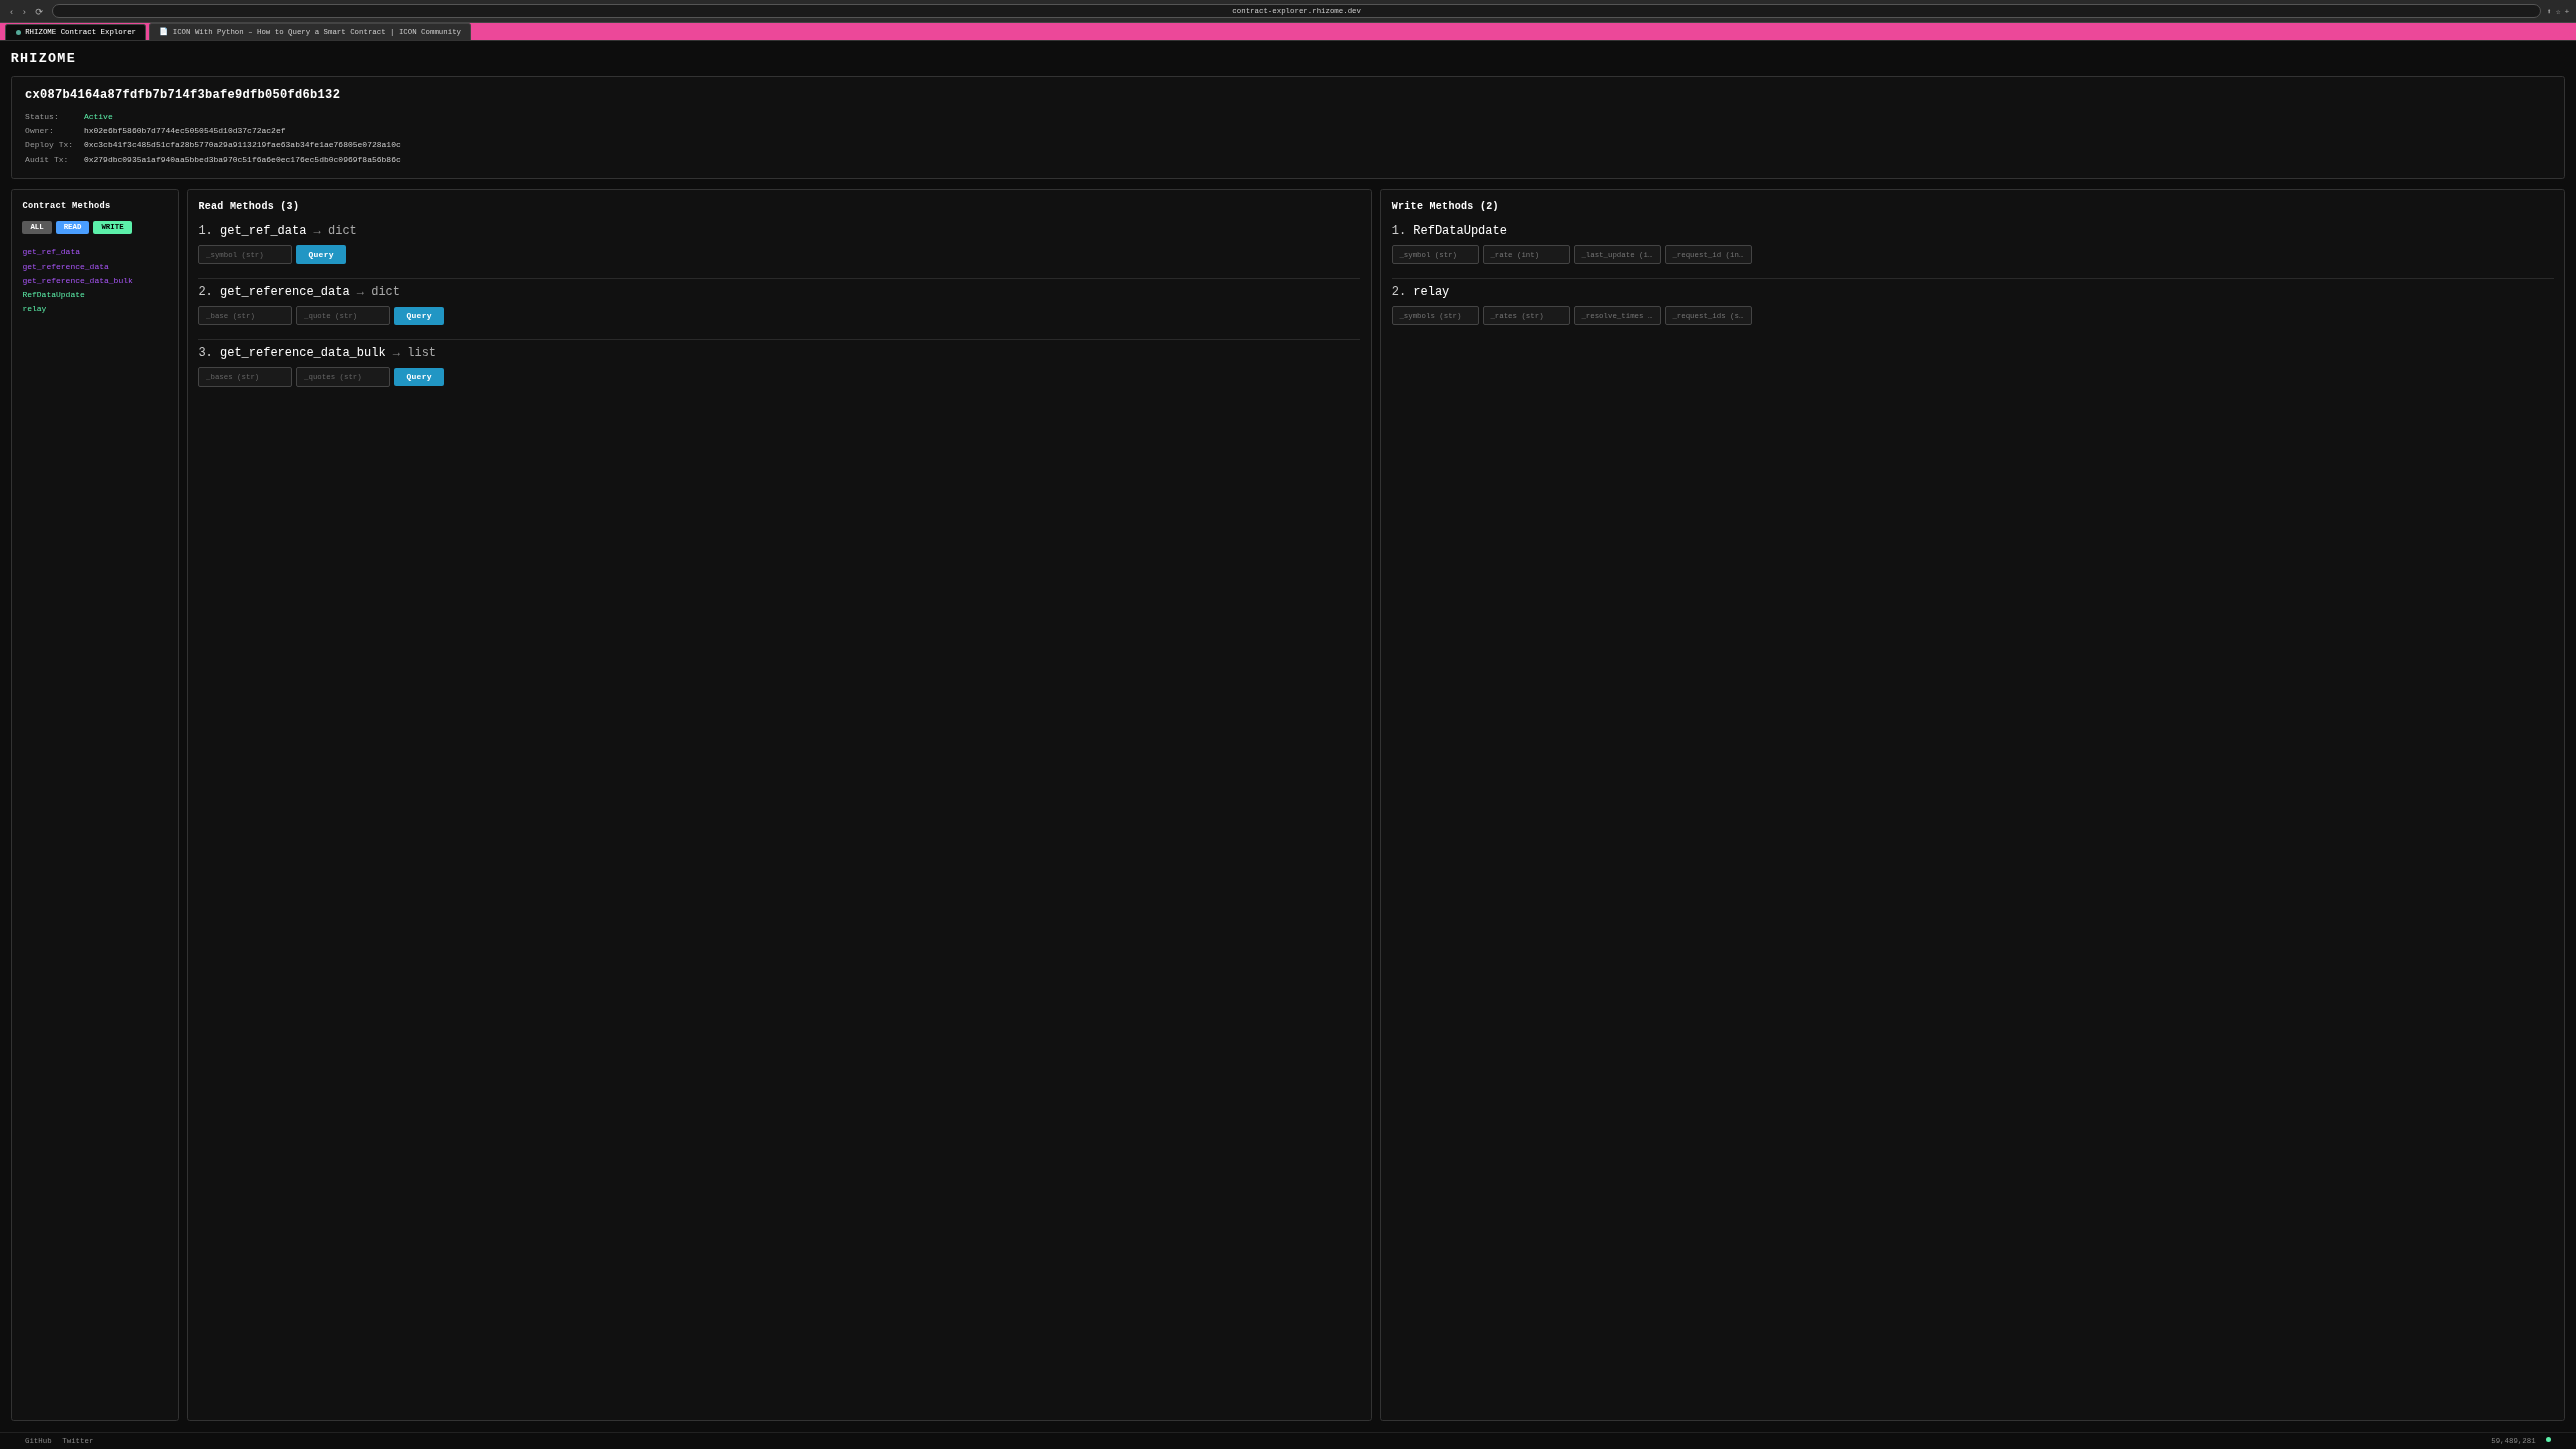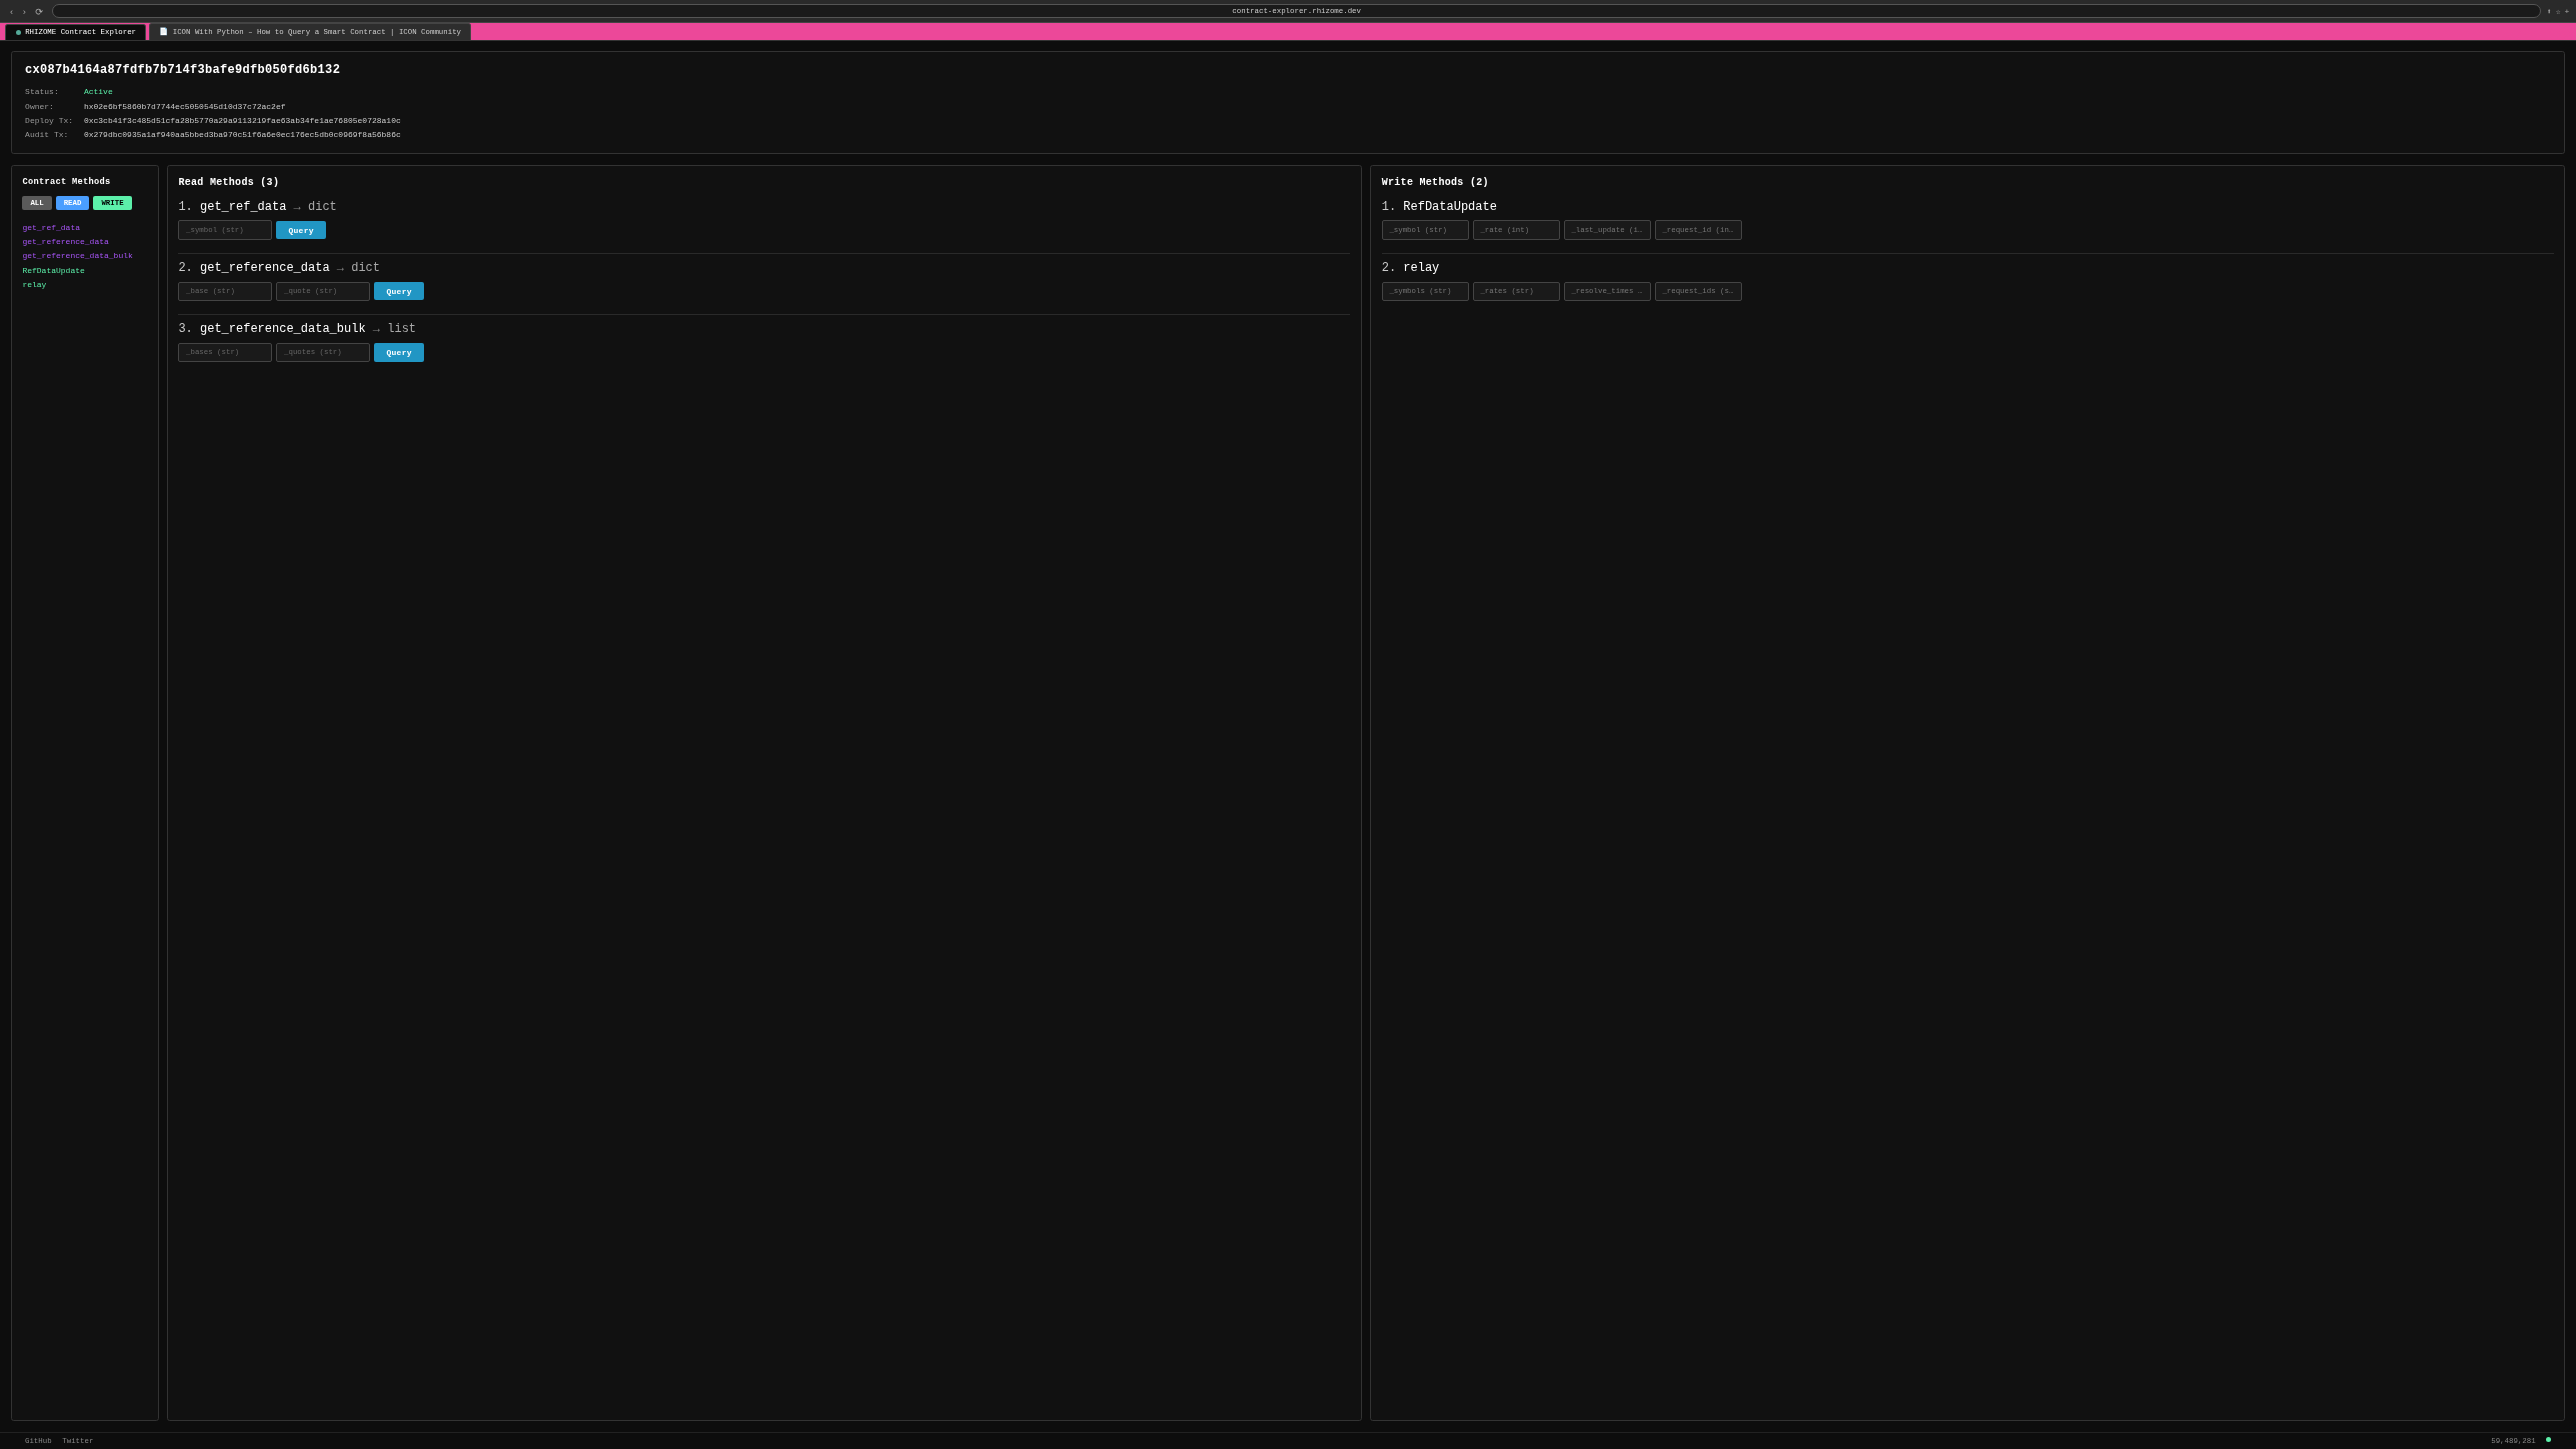--- a/index.html
+++ b/index.html
@@ -137,21 +137,21 @@
 
     
     .main-grid {
       display: flex;
       gap: 8px;
       flex: 1;
     }
 
     
     .sidebar {
-      width: 148px;
+      width: 168px;
       background: #111;
       border: 0.7px solid #333;
       border-radius: 2.7px;
       padding: 10.7px;
       flex-shrink: 0;
     }
     .sidebar-title {
       font-weight: bold;
       color: #fff;
       margin-bottom: 9.4px;
@@ -335,20 +335,21 @@
     <span>RHIZOME Contract Explorer</span>
   </div>
   <div class="tab">
     <span>📄</span>
     <span>ICON With Python – How to Query a Smart Contract | ICON Community</span>
   </div>
 </div>
 
 <div class="app">
 
+  <div class="logo">RHIZOME</div>
 
   <div class="contract-info">
     <div class="contract-address">cx087b4164a87fdfb7b714f3bafe9dfb050fd6b132</div>
     <div class="contract-meta">
       <div>
         <span class="meta-label">Status:</span>
         <span class="meta-value-active">Active</span>
       </div>
       <div>
         <span class="meta-label">Owner:</span>

